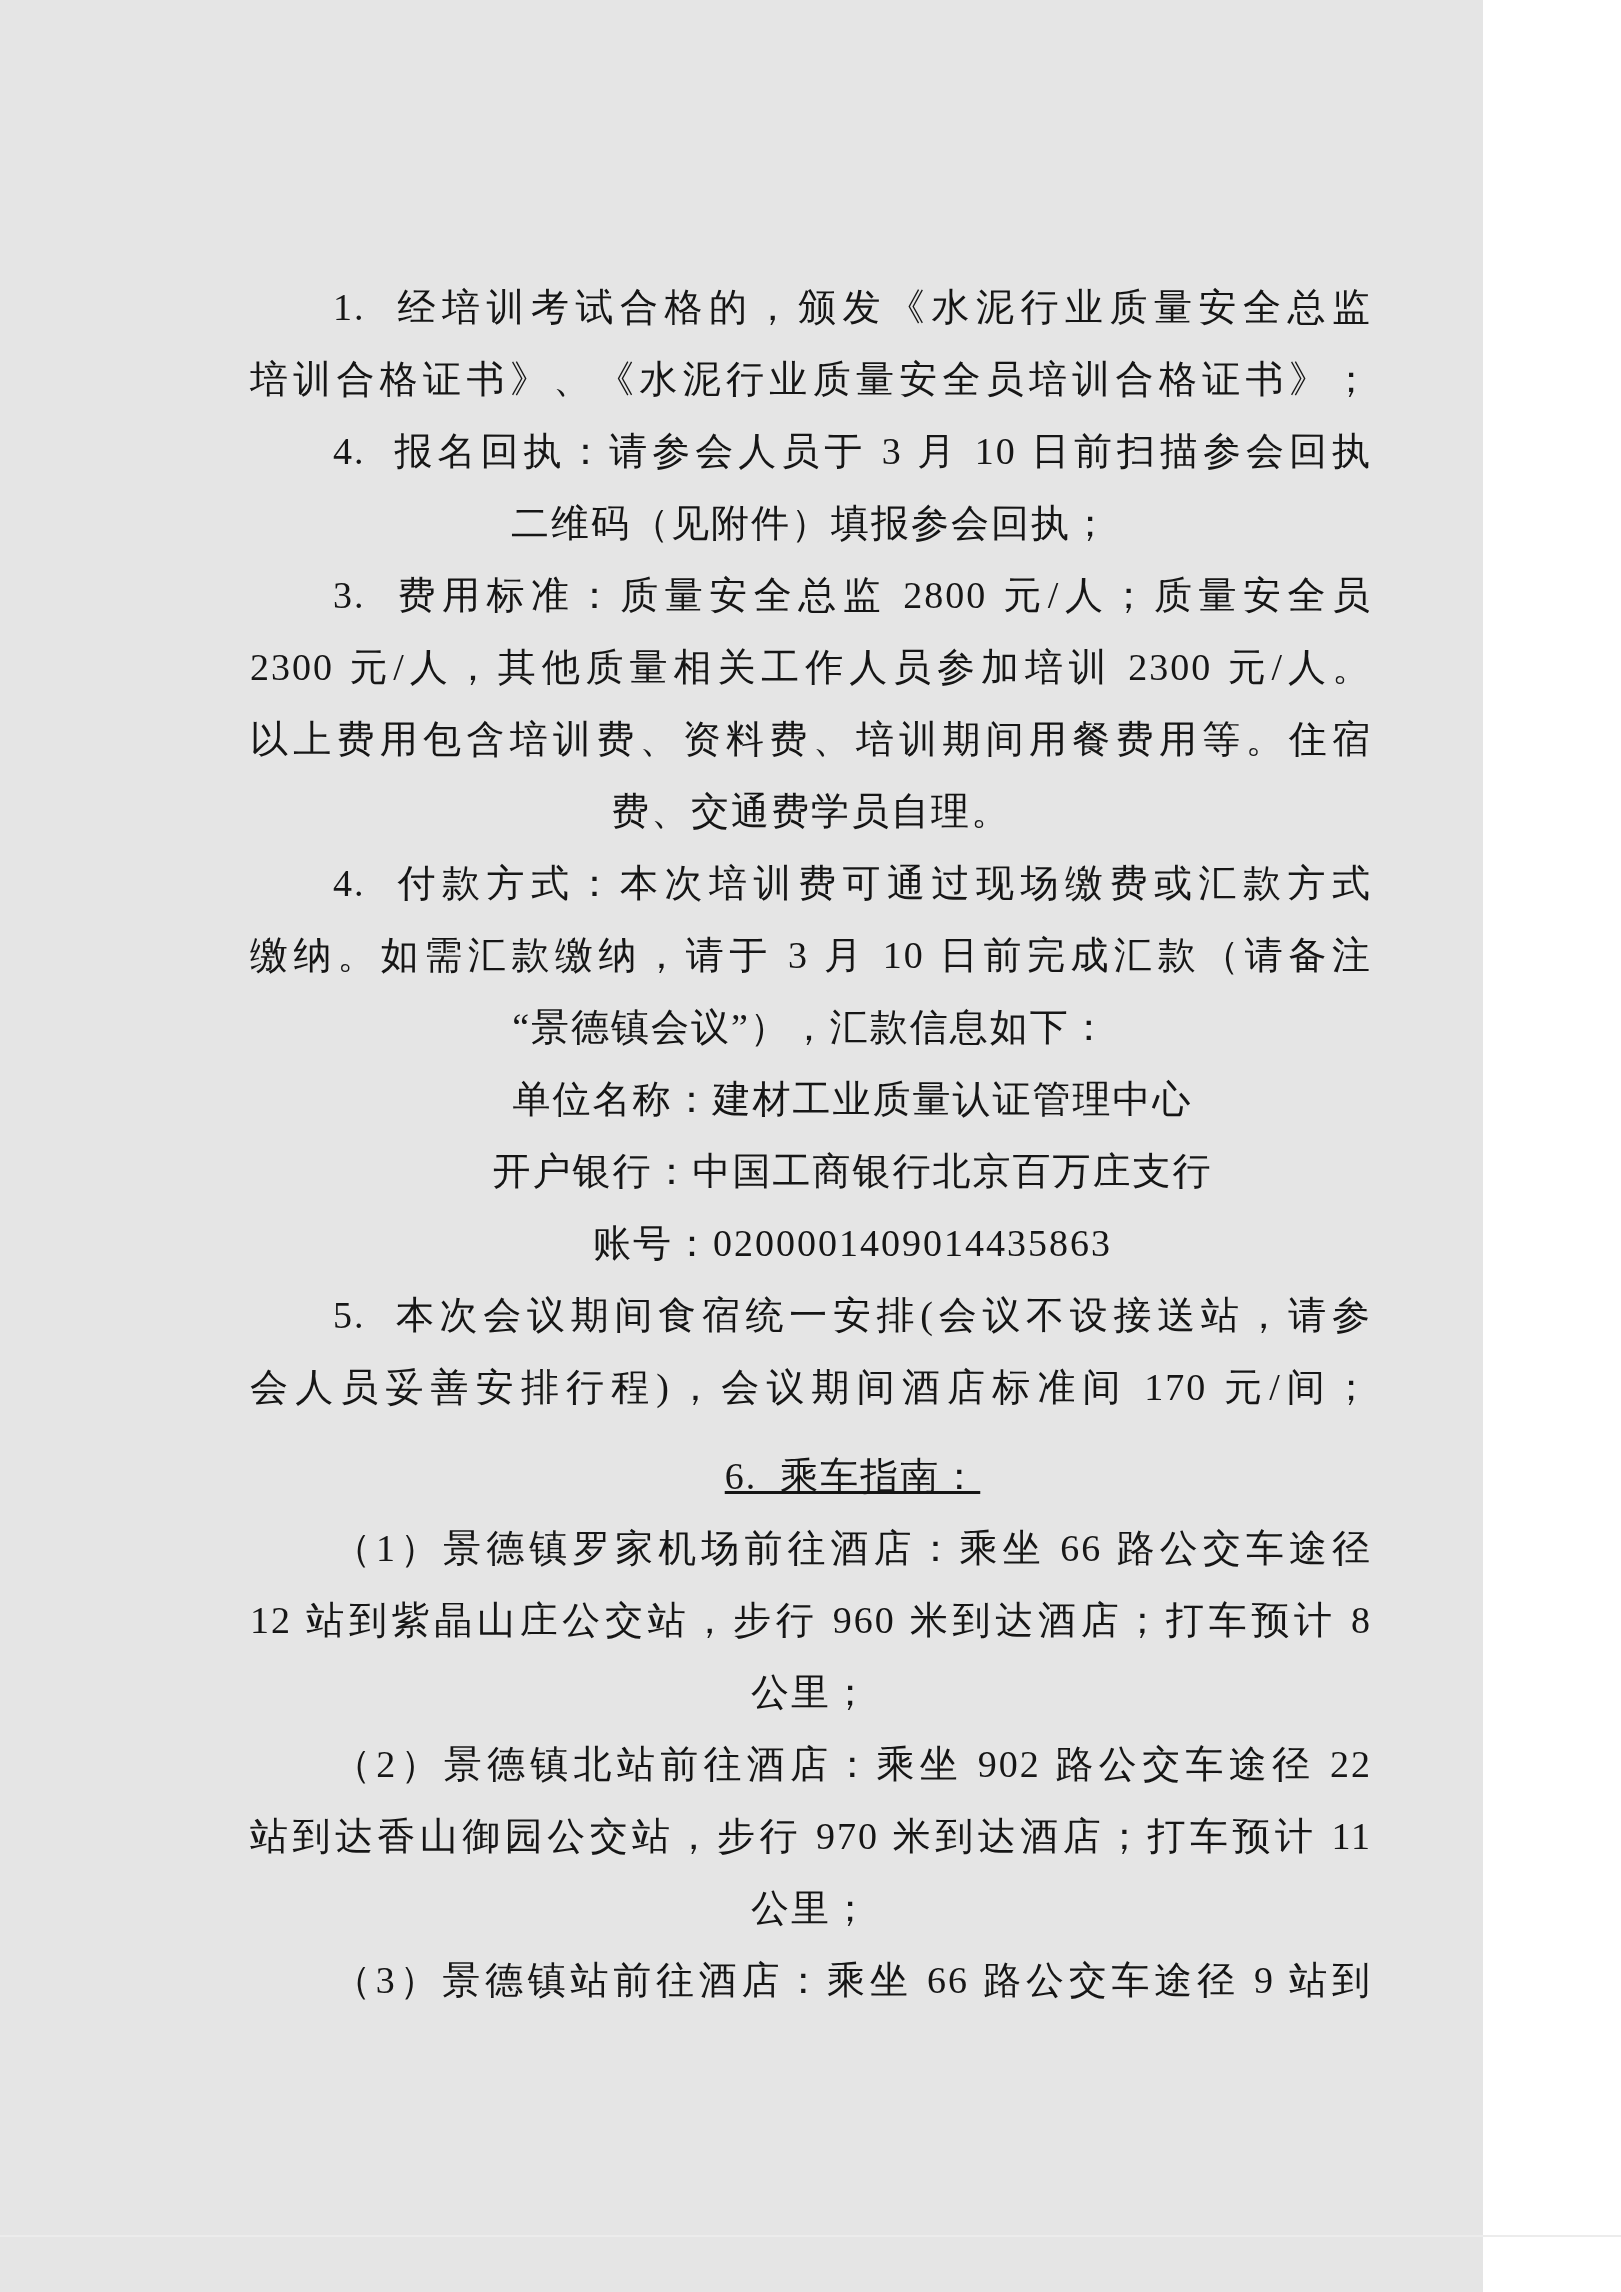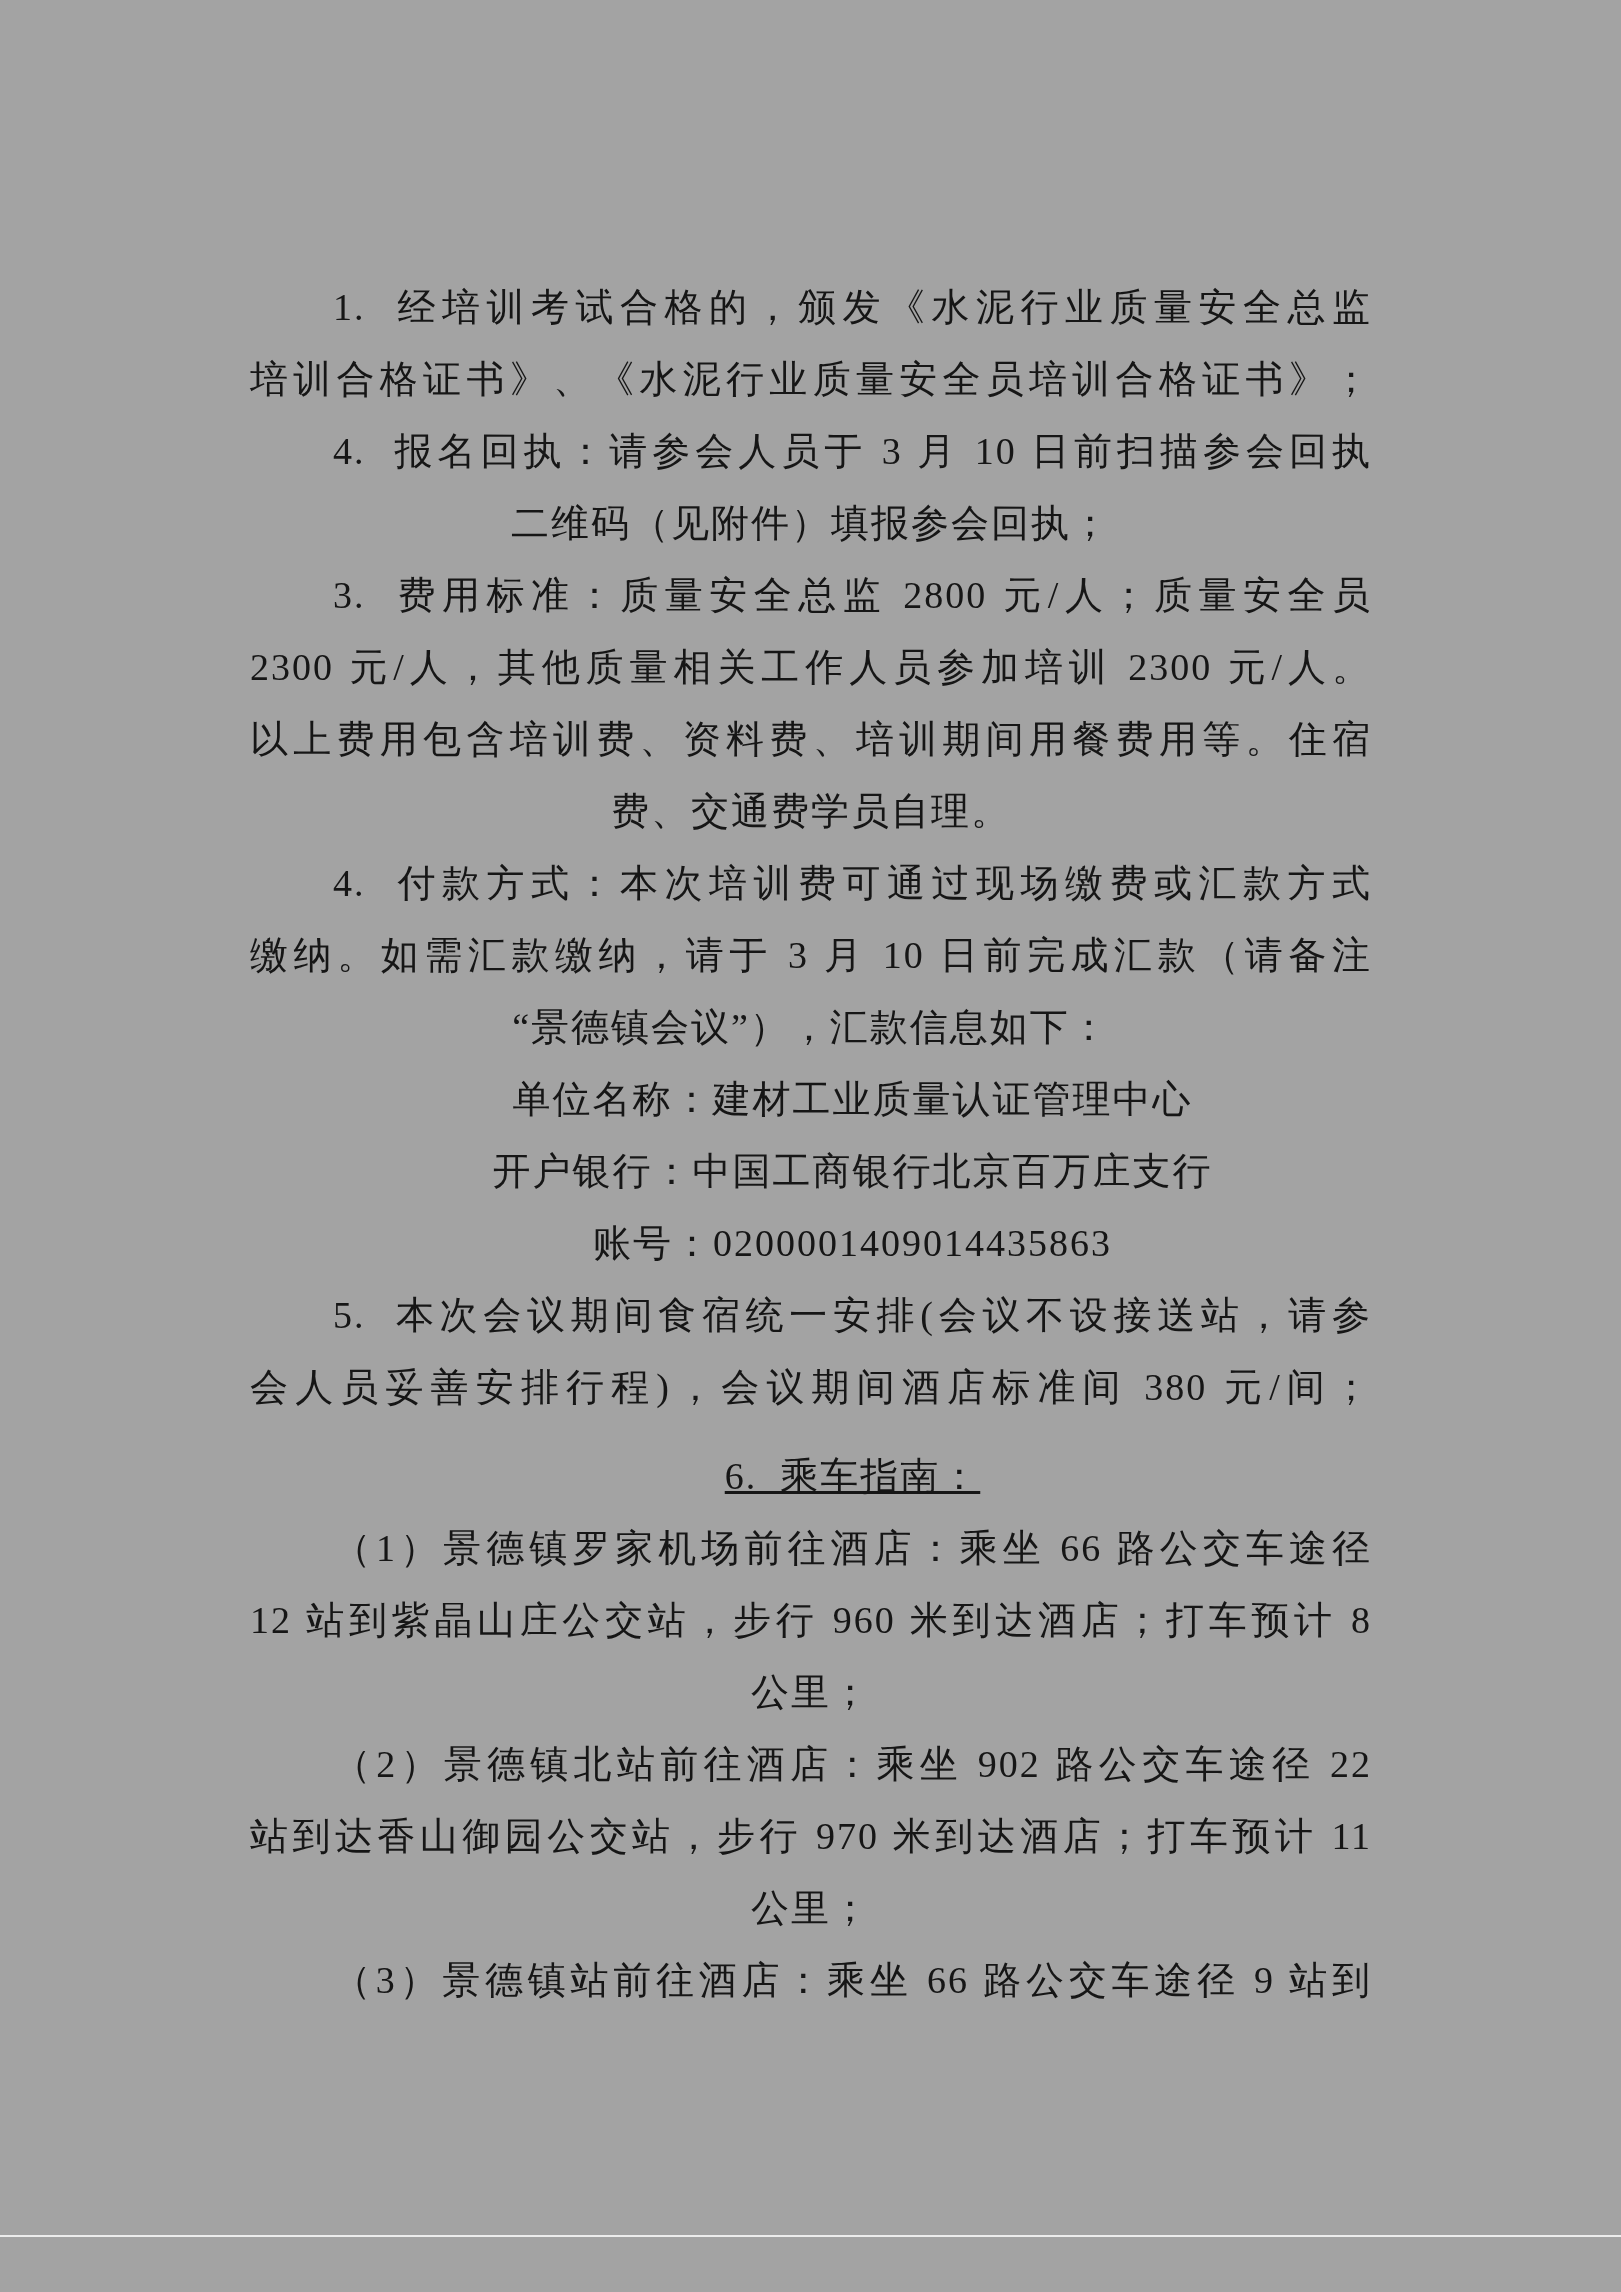--- a/index.html
+++ b/index.html
@@ -12,23 +12,23 @@
     position: relative;
     width: 1621px;
     height: 2293px;
     overflow: hidden;
     font-family: "Liberation Serif", "DejaVu Serif", serif;
   }
   .page {
     position: absolute;
     left: 0;
     top: 0;
-    width: 1621px;
+    width: 1483px;
     height: 2293px;
-    background: #a3a3a3;
+    background: #e5e5e5;
   }
   .doc-body {
     position: absolute;
     top: 271px;
     left: 250px;
     width: 1122px;
   }
   .line {
     font-family: "Liberation Serif", "DejaVu Serif", serif;
     font-size: 38px;
@@ -75,21 +75,21 @@
     <div class="line fill">2300 元/人，其他质量相关工作人员参加培训 2300 元/人。</div>
     <div class="line fill">以上费用包含培训费、资料费、培训期间用餐费用等。住宿</div>
     <div class="line">费、交通费学员自理。</div>
     <div class="line ind fill">4.  付款方式：本次培训费可通过现场缴费或汇款方式</div>
     <div class="line fill">缴纳。如需汇款缴纳，请于 3 月 10 日前完成汇款（请备注</div>
     <div class="line">“景德镇会议”），汇款信息如下：</div>
     <div class="line ind">单位名称：建材工业质量认证管理中心</div>
     <div class="line ind">开户银行：中国工商银行北京百万庄支行</div>
     <div class="line ind">账号：0200001409014435863</div>
     <div class="line ind fill">5.  本次会议期间食宿统一安排(会议不设接送站，请参</div>
-    <div class="line fill">会人员妥善安排行程)，会议期间酒店标准间 380 元/间；</div>
+    <div class="line fill">会人员妥善安排行程)，会议期间酒店标准间 170 元/间；</div>
     <div class="line ind gap-before">6.  乘车指南：</div>
     <div class="line ind fill">（1）景德镇罗家机场前往酒店：乘坐 66 路公交车途径</div>
     <div class="line fill">12 站到紫晶山庄公交站，步行 960 米到达酒店；打车预计 8</div>
     <div class="line">公里；</div>
     <div class="line ind fill">（2）景德镇北站前往酒店：乘坐 902 路公交车途径 22</div>
     <div class="line fill">站到达香山御园公交站，步行 970 米到达酒店；打车预计 11</div>
     <div class="line">公里；</div>
     <div class="line ind fill">（3）景德镇站前往酒店：乘坐 66 路公交车途径 9 站到</div>
   </div>
   <div class="scan-edge"></div>

